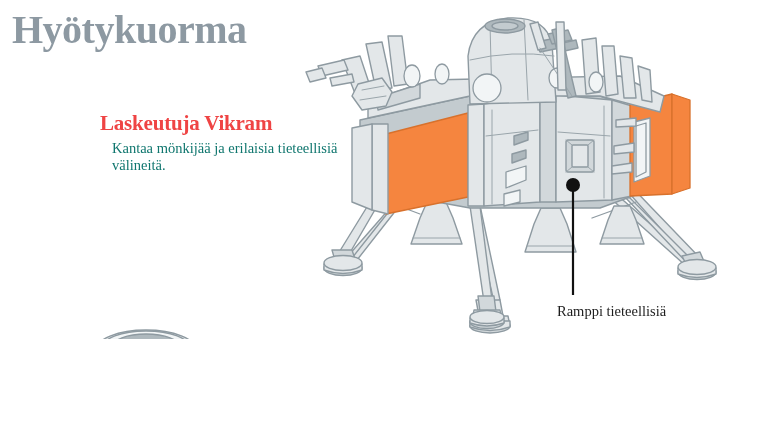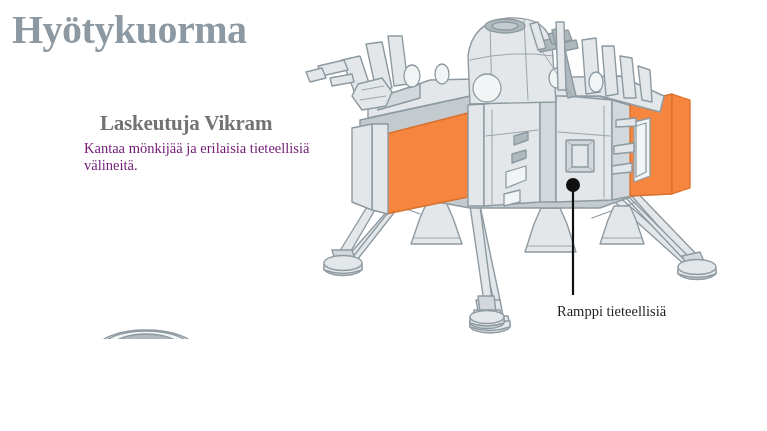--- a/index.html
+++ b/index.html
@@ -42,31 +42,31 @@
     letter-spacing: -0.5px;
     color: #8d99a2;
     white-space: nowrap;
   }
   #lander-heading {
     position: absolute;
     left: 100px;
     top: 111px;
     font-size: 21px;
     font-weight: 700;
-    color: #737373;
+    color: #ef4444;
     white-space: nowrap;
     letter-spacing: -0.2px;
   }
   #lander-desc {
     position: absolute;
-    left: 84px;
+    left: 112px;
     top: 140px;
     font-size: 14.5px;
     font-weight: 400;
-    color: #701a75;
+    color: #0f766e;
     line-height: 17px;
     width: 250px;
   }
   .callout-label {
     position: absolute;
     font-size: 14.5px;
     font-weight: 400;
     color: #1d1d1d;
     white-space: nowrap;
   }

